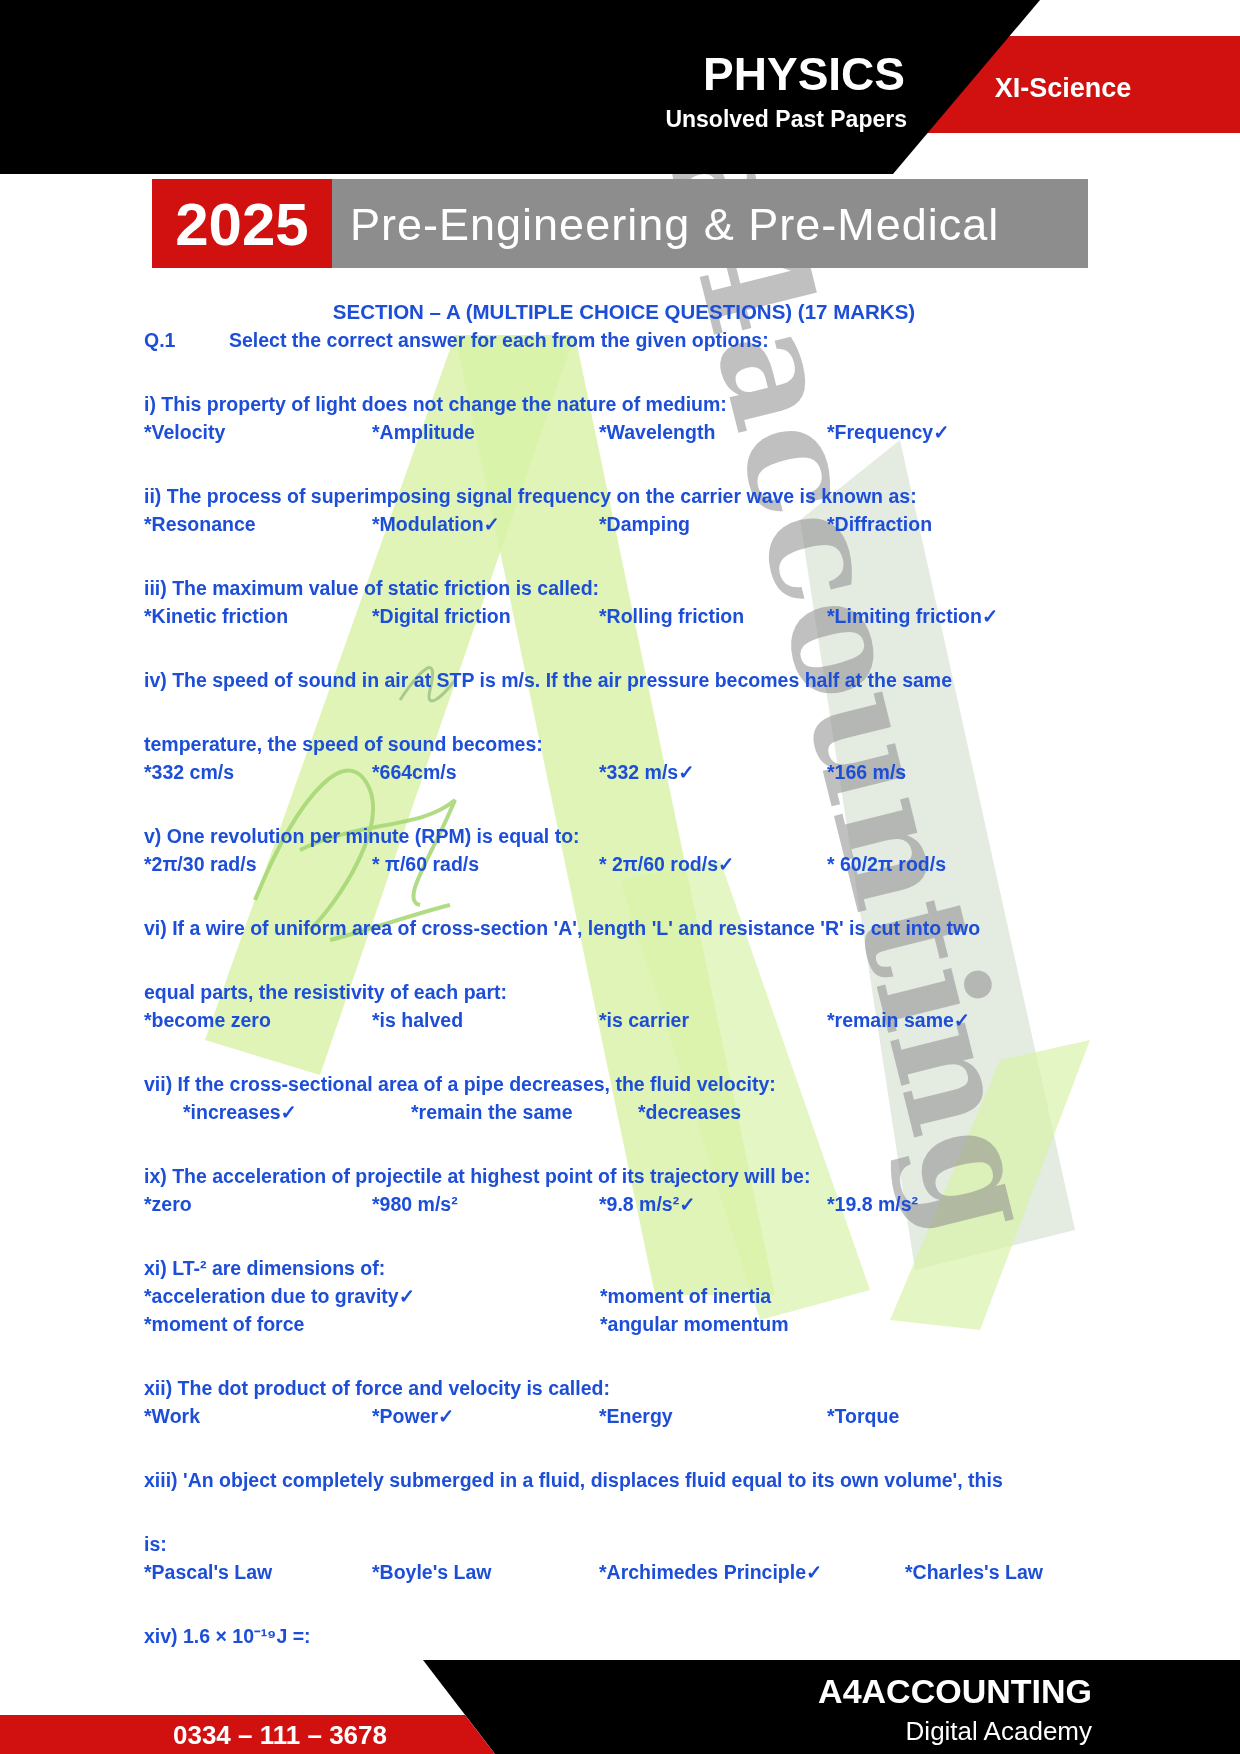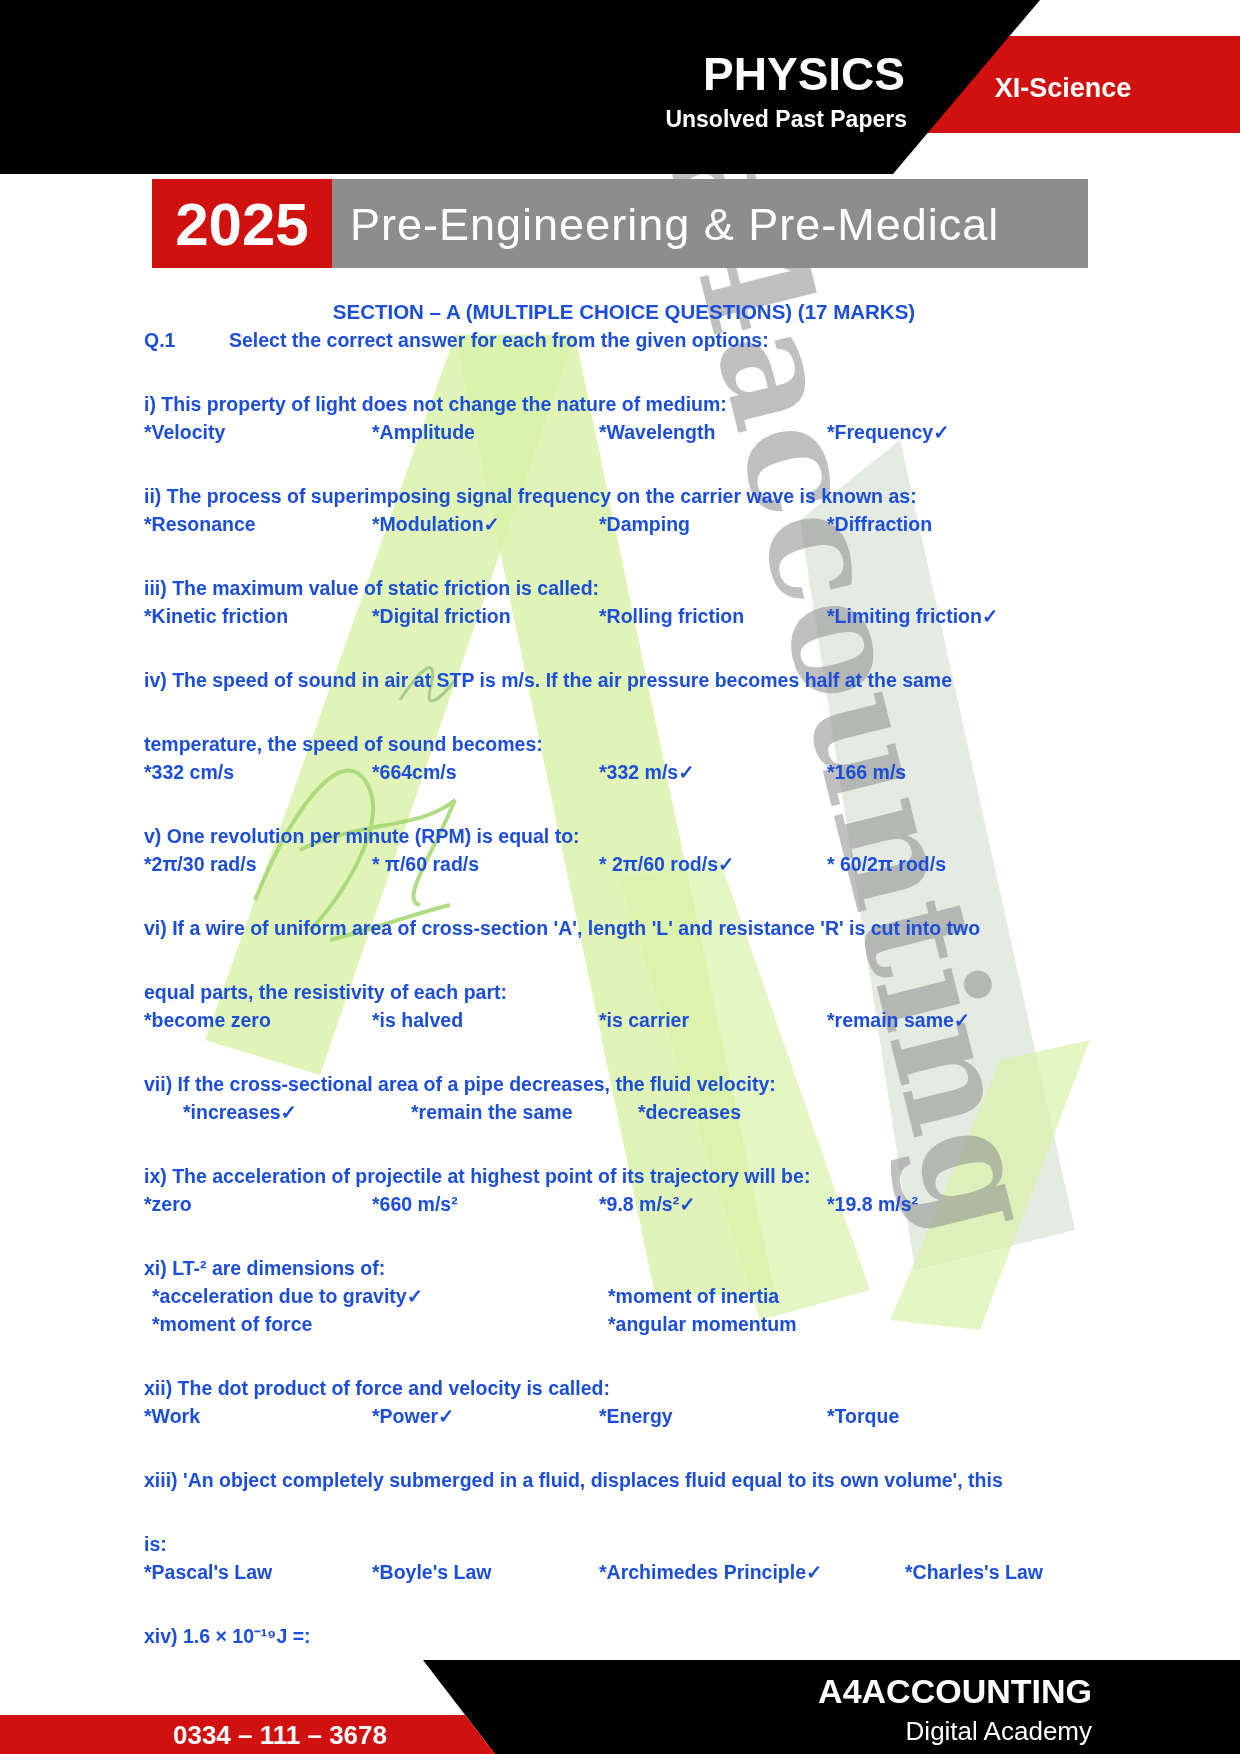--- a/index.html
+++ b/index.html
@@ -15,21 +15,21 @@
   #content{position:absolute;left:144px;top:298px;width:960px;z-index:2;color:#1d4ed8;
            font-size:19.5px;font-weight:600;line-height:28px;}
   .sec-heading{font-weight:700;font-size:20.5px;text-align:center;white-space:nowrap;}
   .q1-line{white-space:nowrap;}
   .q1-label{display:inline-block;width:85px;}
   .q-block{margin-top:29px;}
   .q-line{white-space:nowrap;margin-top:36px;}
   .opt-row{display:grid;grid-template-columns:228px 227px 228px auto;}
   .opt-row.wide4{grid-template-columns:228px 227px 152px auto;margin-left:39px;}
   .opt-row.wide3{grid-template-columns:228px 227px 306px auto;}
-  .opt-row.two-col{grid-template-columns:456px auto;margin-left:8px;}
+  .opt-row.two-col{grid-template-columns:456px auto;}
   .opt{white-space:nowrap;}
 </style>
 </head>
 <body>
 
 <div id="page">
 
   <svg id="watermark" width="1240" height="1754" viewBox="0 0 1240 1754">
 
     <polygon points="205,1040 455,335 575,335 320,1075" fill="#d9f2a9" opacity="0.85"></polygon>
@@ -131,21 +131,21 @@
           <div class="opt-row wide4">
             <span class="opt">*increases✓</span>
             <span class="opt">*remain the same</span>
             <span class="opt">*decreases</span>
           </div>
         </div>
         <div class="q-block">
           <div class="q-line">ix) The acceleration of projectile at highest point of its trajectory will be:</div>
           <div class="opt-row">
             <span class="opt">*zero</span>
-            <span class="opt">*660 m/s²</span>
+            <span class="opt">*980 m/s²</span>
             <span class="opt">*9.8 m/s²✓</span>
             <span class="opt">*19.8 m/s²</span>
           </div>
         </div>
         <div class="q-block">
           <div class="q-line">xi) LT-² are dimensions of:</div>
           <div class="opt-row two-col">
             <span class="opt">*acceleration due to gravity✓</span>
             <span class="opt">*moment of inertia</span>
             <span class="opt">*moment of force</span>

